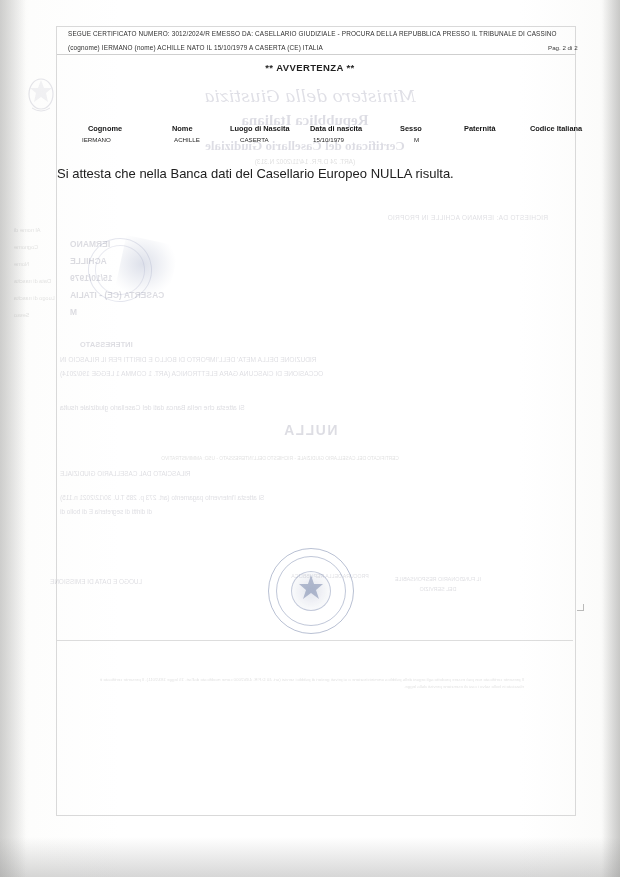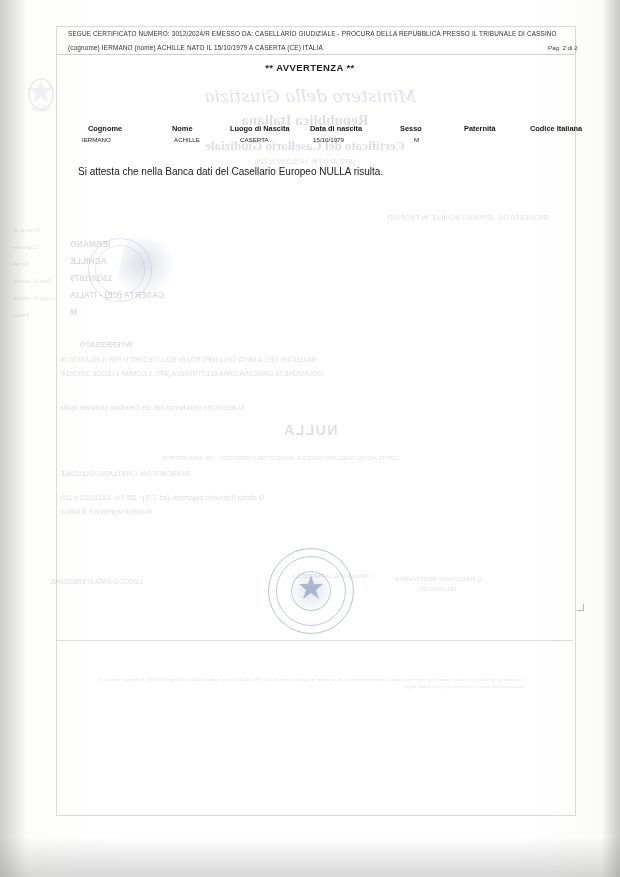--- a/index.html
+++ b/index.html
@@ -141,22 +141,22 @@
   .col-cf      { left: 460px; }
 
   .row-cognome { left: 12px; }
   .row-nome    { left: 104px; }
   .row-luogo   { left: 170px; }
   .row-data    { left: 243px; }
   .row-sesso   { left: 344px; }
 
   .attesta {
     position: absolute;
-    left: 78px; top: 166px;
-    font-size: 10px;
+    left: 57px; top: 166px;
+    font-size: 13px;
     color: #202020;
     white-space: nowrap;
   }
 
   
   .back {
     position: absolute;
     left: 0; top: 0;
     width: 620px; height: 877px;
     transform: scaleX(-1);

